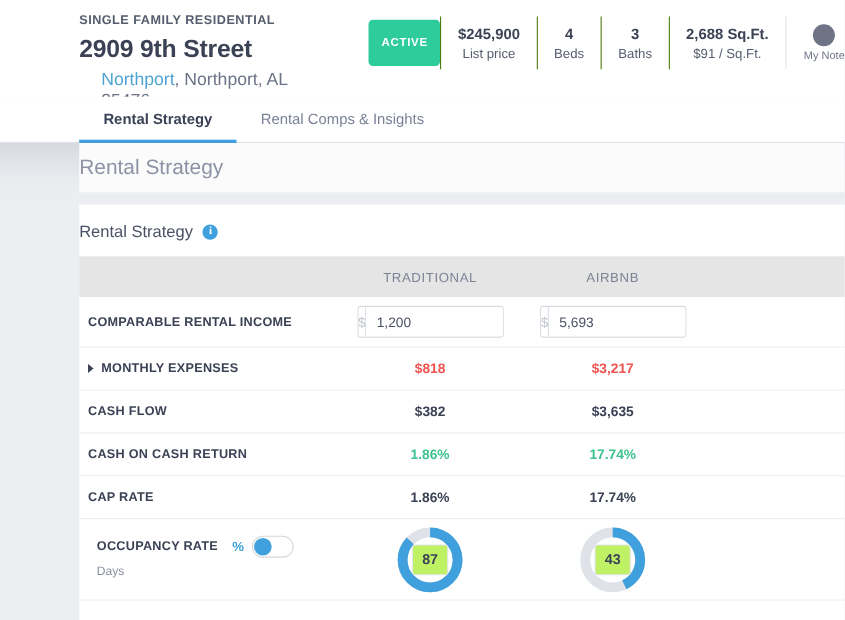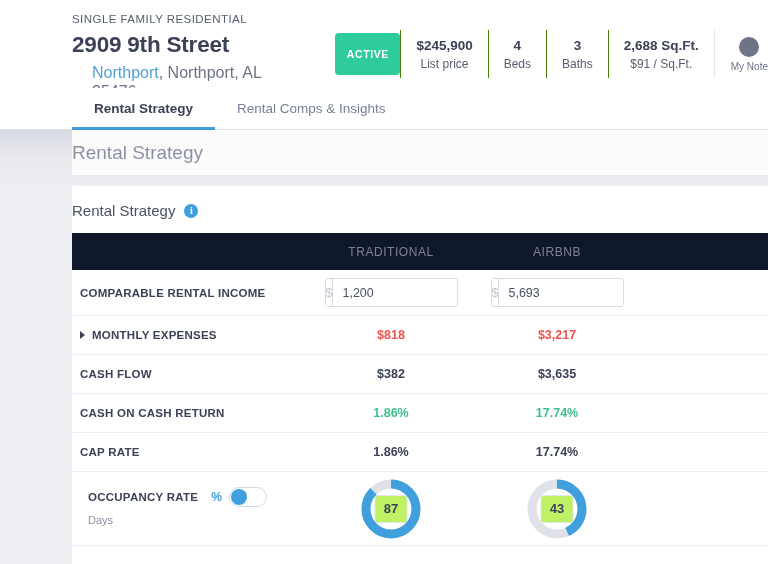--- a/index.html
+++ b/index.html
@@ -26,21 +26,21 @@
     display: flex;
     align-items: flex-start;
     padding: 8px 0 0 72px;
     position: relative;
   }
 
   .prop-block { padding-top: 3px; }
 
   .prop-type {
     font-size: 11.5px;
-    font-weight: normal;
+    font-weight: bold;
     letter-spacing: 0.45px;
     color: #555d6e;
     text-transform: uppercase;
     line-height: 16px;
   }
 
   .prop-address {
     font-size: 22.5px;
     font-weight: bold;
     color: #3c4256;
@@ -55,21 +55,21 @@
     line-height: 19px;
     margin-top: 3px;
     margin-left: 20px;
   }
   .prop-city-link { color: #4fa3d1; }
 
   .header-right {
     display: flex;
     align-items: stretch;
     margin-left: 29px;
-    margin-top: 22px;
+    margin-top: 7px;
     height: 48px;
   }
 
   .badge-active {
     background: #2ecb9b;
     color: #ffffff;
     font-size: 10.5px;
     font-weight: bold;
     letter-spacing: 0.6px;
     border-radius: 4px;
@@ -210,21 +210,21 @@
     display: flex;
     align-items: center;
     justify-content: center;
     line-height: 1;
   }
 
   
   .tbl { width: 100%; }
 
   .thead {
-    background: #0f172a;
+    background: #e5e5e5;
     height: 37px;
     display: flex;
     align-items: center;
   }
   .th {
     font-size: 12px;
     color: #7d8395;
     letter-spacing: 0.55px;
     text-transform: uppercase;
   }

